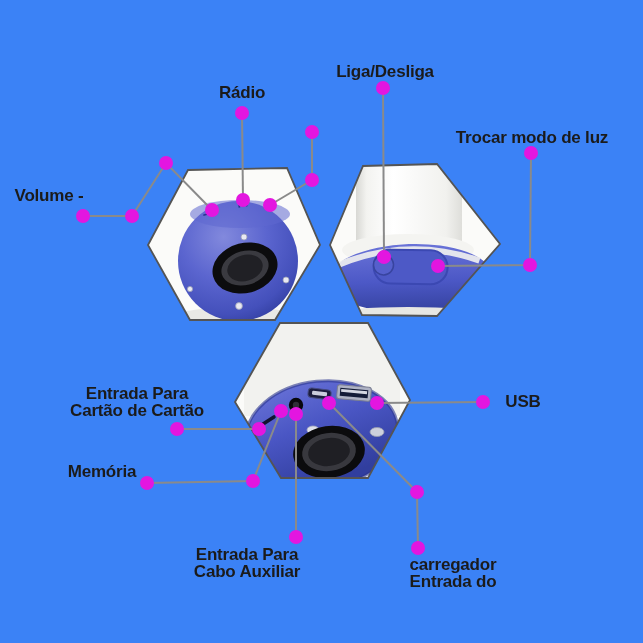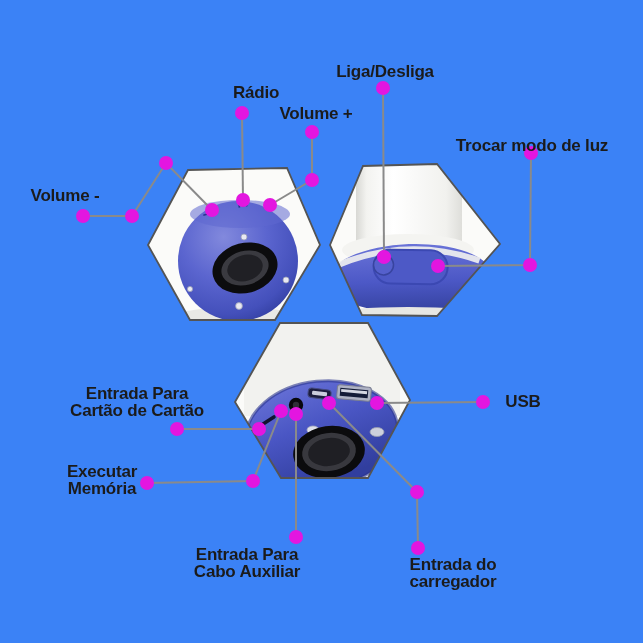--- a/index.html
+++ b/index.html
@@ -181,53 +181,49 @@
         <circle cx="329" cy="403" r="7" class="dot"></circle>
         <circle cx="417" cy="492" r="7" class="dot"></circle>
         <circle cx="418" cy="548" r="7" class="dot"></circle>
       </g>
   </svg>
 
   <div class="label" style="left:305px;top:63px;width:160px;">
     <span>Liga/Desliga</span>
   </div>
 
-  <div class="label" style="left:216px;top:84px;width:80px;">
+  <div class="label" style="left:202px;top:84px;width:80px;">
     <span>Rádio</span>
   </div>
 
-  <div class="label" style="left:266px;top:105px;width:100px;">
-    <span>Volume +</span>
-  </div>
-
-  <div class="label" style="left:20px;top:187px;width:90px;">
+
+  <div class="label" style="left:4px;top:187px;width:90px;">
     <span>Volume -</span>
   </div>
 
-  <div class="label" style="left:448px;top:129px;width:168px;margin-top:8px;">
+  <div class="label" style="left:448px;top:129px;width:168px;">
     <span>Trocar modo de luz</span>
   </div>
 
   <div class="label" style="left:493px;top:393px;width:60px;text-align:center;">
     <span>USB</span>
   </div>
 
   <div class="label" style="left:47px;top:385px;width:180px;">
     <span class="ln">Entrada Para</span>
     <span class="ln">Cartão de Cartão</span>
   </div>
 
   <div class="label" style="left:42px;top:463px;width:120px;">
-    <span class="ln">Executar</span>
     <span class="ln">Memória</span>
   </div>
 
   <div class="label" style="left:177px;top:546px;width:140px;">
     <span class="ln">Entrada Para</span>
     <span class="ln">Cabo Auxiliar</span>
   </div>
 
   <div class="label" style="left:392px;top:556px;width:122px;">
+    <span class="ln">carregador</span>
     <span class="ln">Entrada do</span>
-    <span class="ln">carregador</span>
   </div>
 
 </div>
 
 </body></html>

